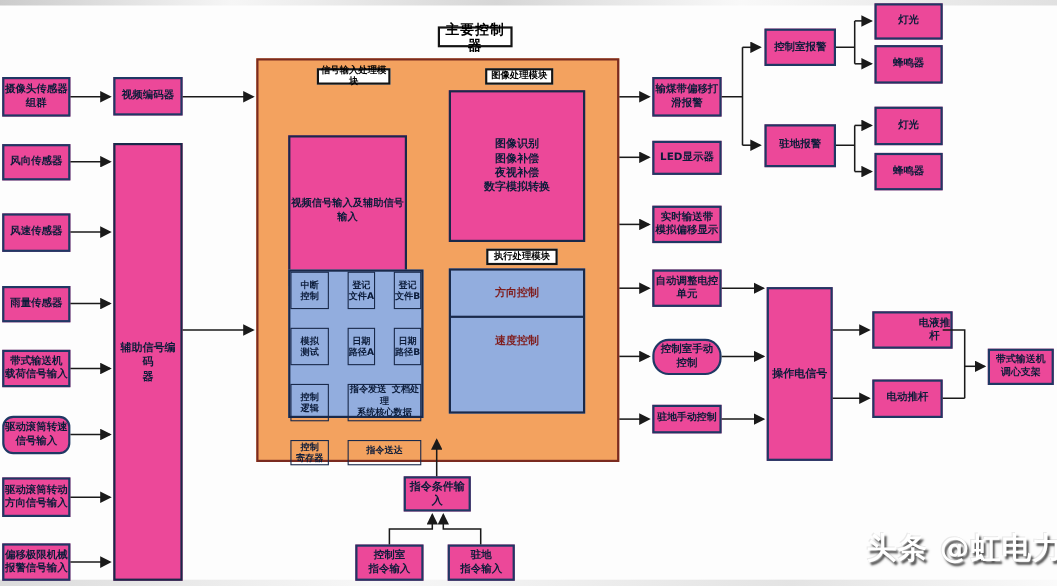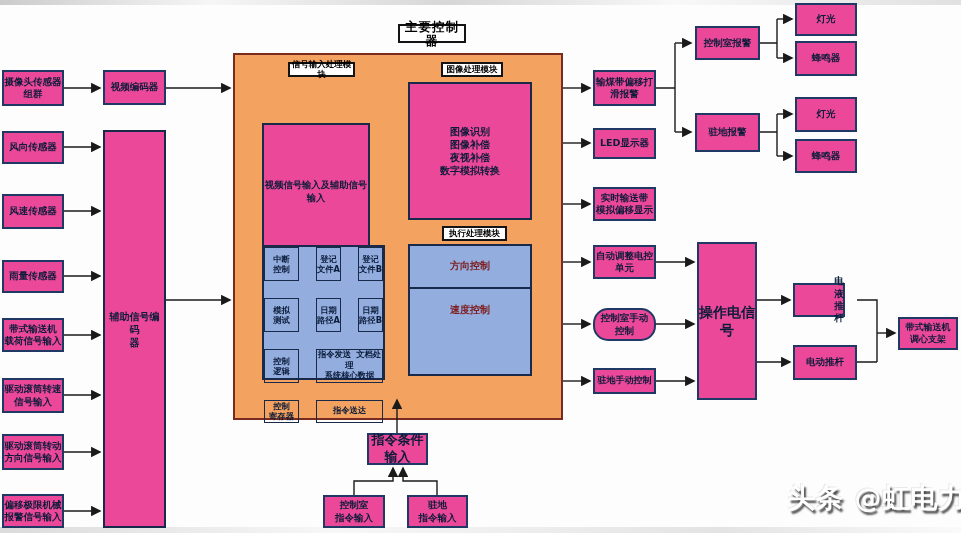--- a/index.html
+++ b/index.html
@@ -128,21 +128,21 @@
   <div class="node" style="left:2px;top:194px;width:62px;height:35px;">
       <span>风速传感器</span>
     </div>
   <div class="node" style="left:2px;top:260px;width:62px;height:33px;">
       <span>雨量传感器</span>
     </div>
   <div class="node" style="left:2px;top:318px;width:62px;height:34px;">
       <span>带式输送机
 载荷信号输入</span>
     </div>
-  <div class="node" style="left:2px;top:378px;width:62px;height:35px;">
+  <div class="node" style="left:2px;top:378px;width:62px;height:35px;border-radius:10px;">
       <span>驱动滚筒转速
 信号输入</span>
     </div>
   <div class="node" style="left:2px;top:434px;width:62px;height:36px;">
       <span>驱动滚筒转动
 方向信号输入</span>
     </div>
   <div class="node" style="left:2px;top:494px;width:62px;height:34px;">
       <span>偏移极限机械
 报警信号输入</span>
@@ -191,35 +191,35 @@
   <div class="node" style="left:795px;top:41px;width:62px;height:35px;">
       <span>蜂鸣器</span>
     </div>
   <div class="node" style="left:795px;top:97px;width:62px;height:35px;">
       <span>灯光</span>
     </div>
   <div class="node" style="left:795px;top:139px;width:62px;height:34px;">
       <span>蜂鸣器</span>
     </div>
 
-  <div class="node" style="left:697px;top:242px;width:60px;height:158px;font-size:14px;">
+  <div class="node" style="left:697px;top:261px;width:60px;height:158px;font-size:10px;text-align:right;">
       <span>操作电信号</span>
     </div>
-  <div class="node" style="left:793px;top:283px;width:52px;height:34px;padding-left:40px;">
+  <div class="node" style="left:793px;top:283px;width:73px;height:34px;padding-left:40px;">
       <span>电液推杆</span>
     </div>
   <div class="node" style="left:793px;top:345px;width:64px;height:35px;">
       <span>电动推杆</span>
     </div>
   <div class="node" style="left:898px;top:317px;width:60px;height:33px;font-size:9px;">
       <span>带式输送机
 调心支架</span>
     </div>
 
-  <div class="node" style="left:367px;top:433px;width:61px;height:32px;font-size:13px;">
+  <div class="node" style="left:367px;top:433px;width:61px;height:32px;font-size:10px;">
       <span>指令条件输入</span>
     </div>
   <div class="node" style="left:323px;top:495px;width:62px;height:33px;">
       <span>控制室
 指令输入</span>
     </div>
   <div class="node" style="left:407px;top:495px;width:61px;height:33px;">
       <span>驻地
 指令输入</span>
     </div>

